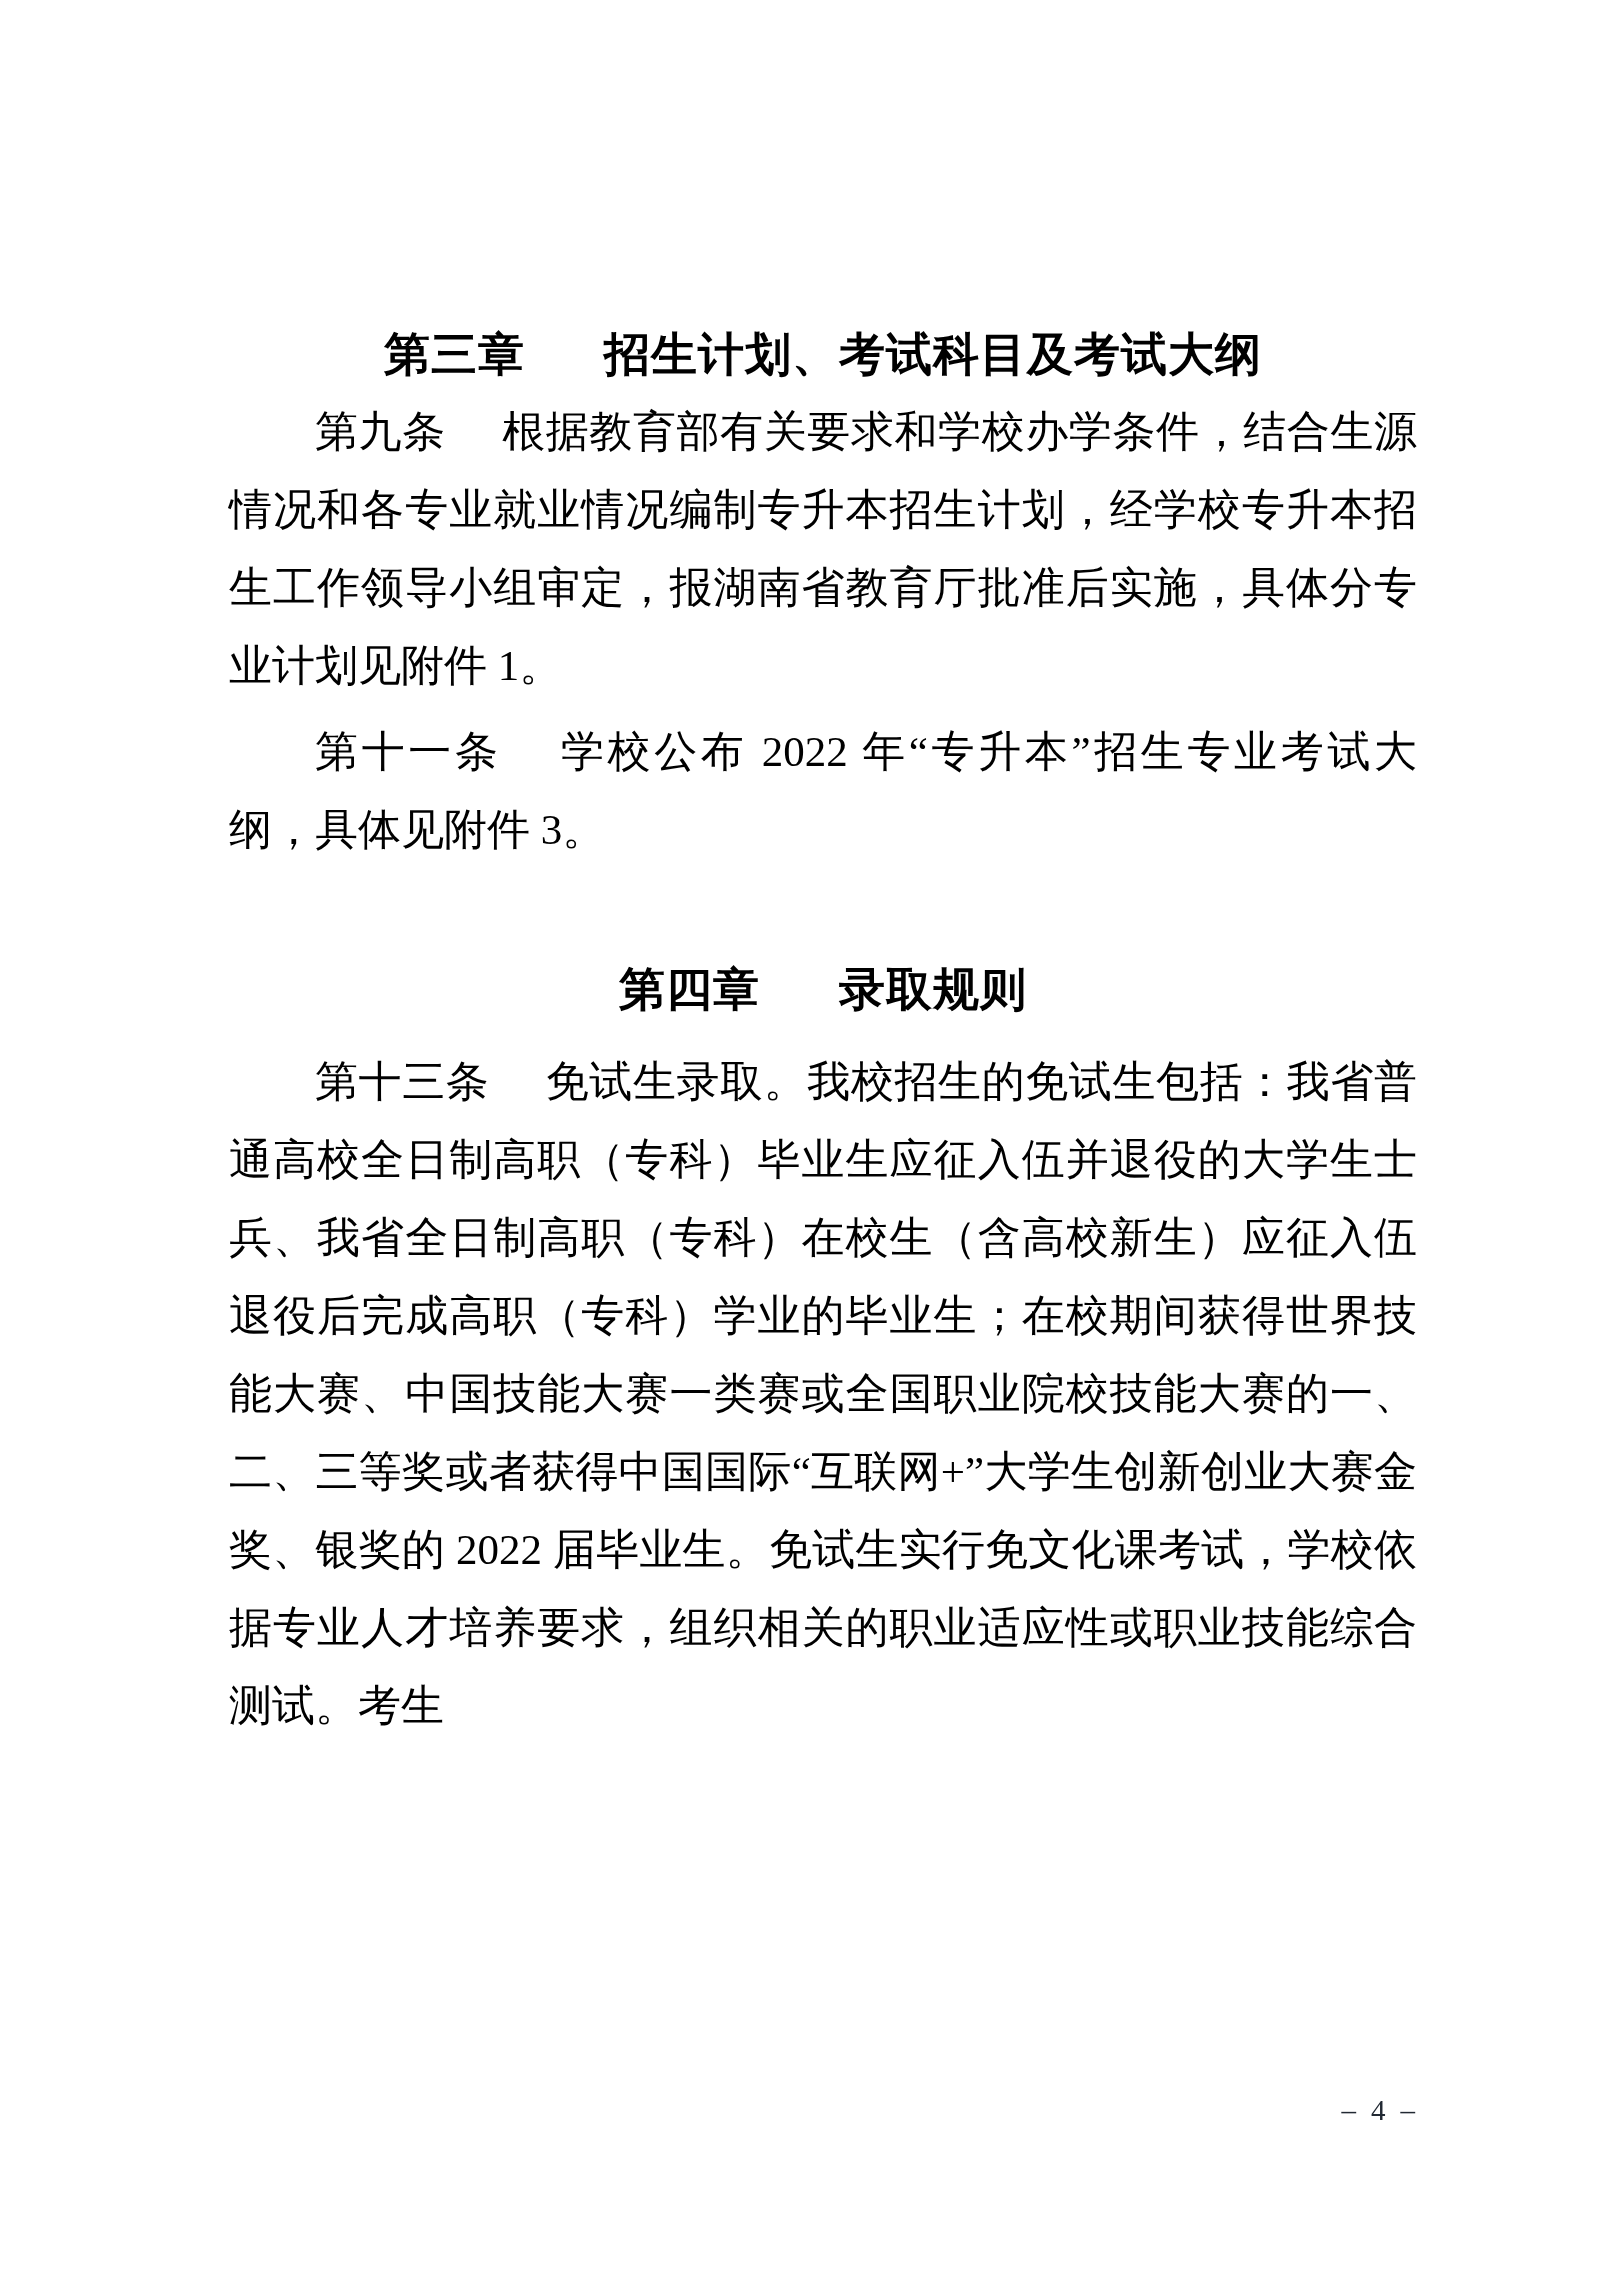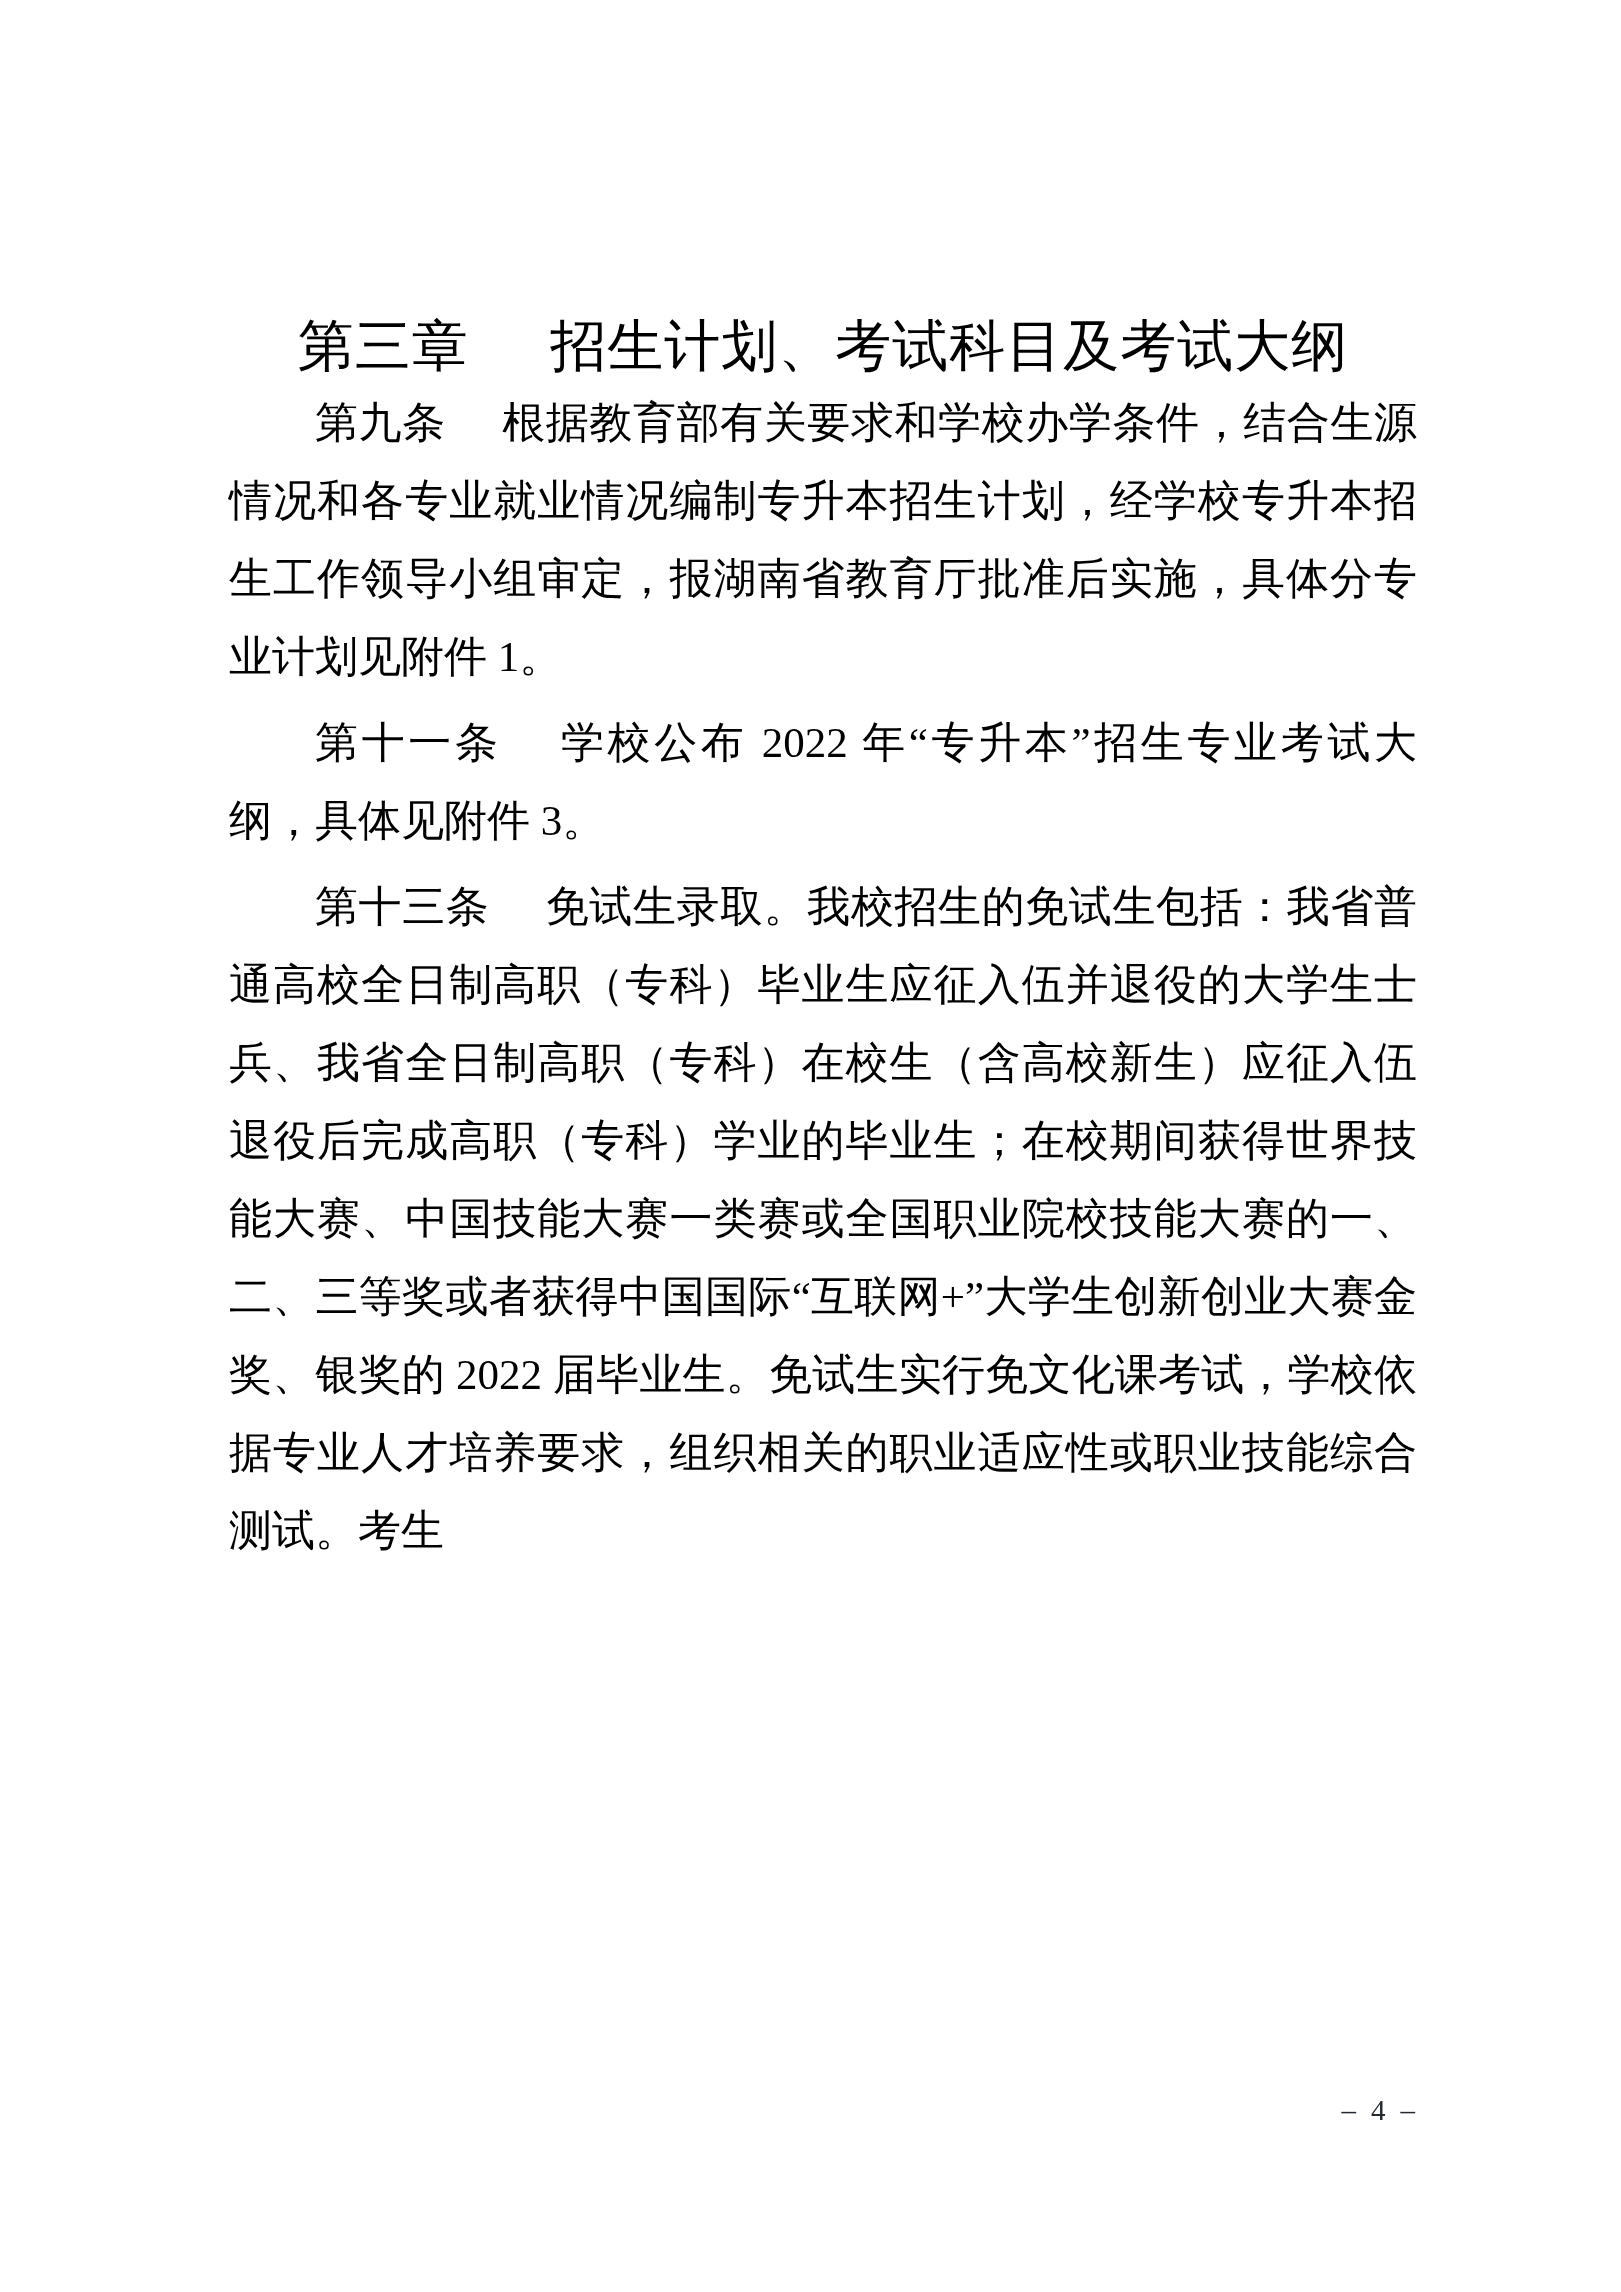--- a/index.html
+++ b/index.html
@@ -15,25 +15,25 @@
     color: #000000;
     font-family: "Liberation Serif", serif;
     overflow: hidden;
   }
   .content {
     margin-left: 221px;
     margin-right: 196px; 
   }
   .chapter {
     font-family: "Liberation Sans", sans-serif;
-    font-weight: normal;
-    font-size: 56px;
+    font-weight: bold;
+    font-size: 46px;
     line-height: 49px;
     text-align: center;
-    margin: 0;
+    margin: 9px;
     letter-spacing: 1px;
   }
   .chapter-3 {
     padding-top: 321px;
     margin-bottom: 13.7px;
   }
   .chapter-4 {
     margin-top: 96px;
     margin-bottom: 29px;
   }
@@ -77,20 +77,24 @@
       <span class="article-label">第九条</span>
       <span class="article-body">根据教育部有关要求和学校办学条件，结合生源情况和各专业就业情况编制专升本招生计划，经学校专升本招生工作领导小组审定，报湖南省教育厅批准后实施，具体分专业计划见附件 1。</span>
     </p>
 
 
     <p class="article">
       <span class="article-label">第十一条</span>
       <span class="article-body">学校公布 2022 年“专升本”招生专业考试大纲，具体见附件 3。</span>
     </p>
 
+    <h1 class="chapter chapter-4">
+      <span class="chapter-num">第四章</span>
+      <span class="chapter-title">录取规则</span>
+    </h1>
 
 
     <p class="article">
       <span class="article-label">第十三条</span>
       <span class="article-body">免试生录取。我校招生的免试生包括：我省普通高校全日制高职（专科）毕业生应征入伍并退役的大学生士兵、我省全日制高职（专科）在校生（含高校新生）应征入伍退役后完成高职（专科）学业的毕业生；在校期间获得世界技能大赛、中国技能大赛一类赛或全国职业院校技能大赛的一、二、三等奖或者获得中国国际“互联网+”大学生创新创业大赛金奖、银奖的 2022 届毕业生。免试生实行免文化课考试，学校依据专业人才培养要求，组织相关的职业适应性或职业技能综合测试。考生</span>
     </p>
 
   </div>
 
   <div class="footer">

